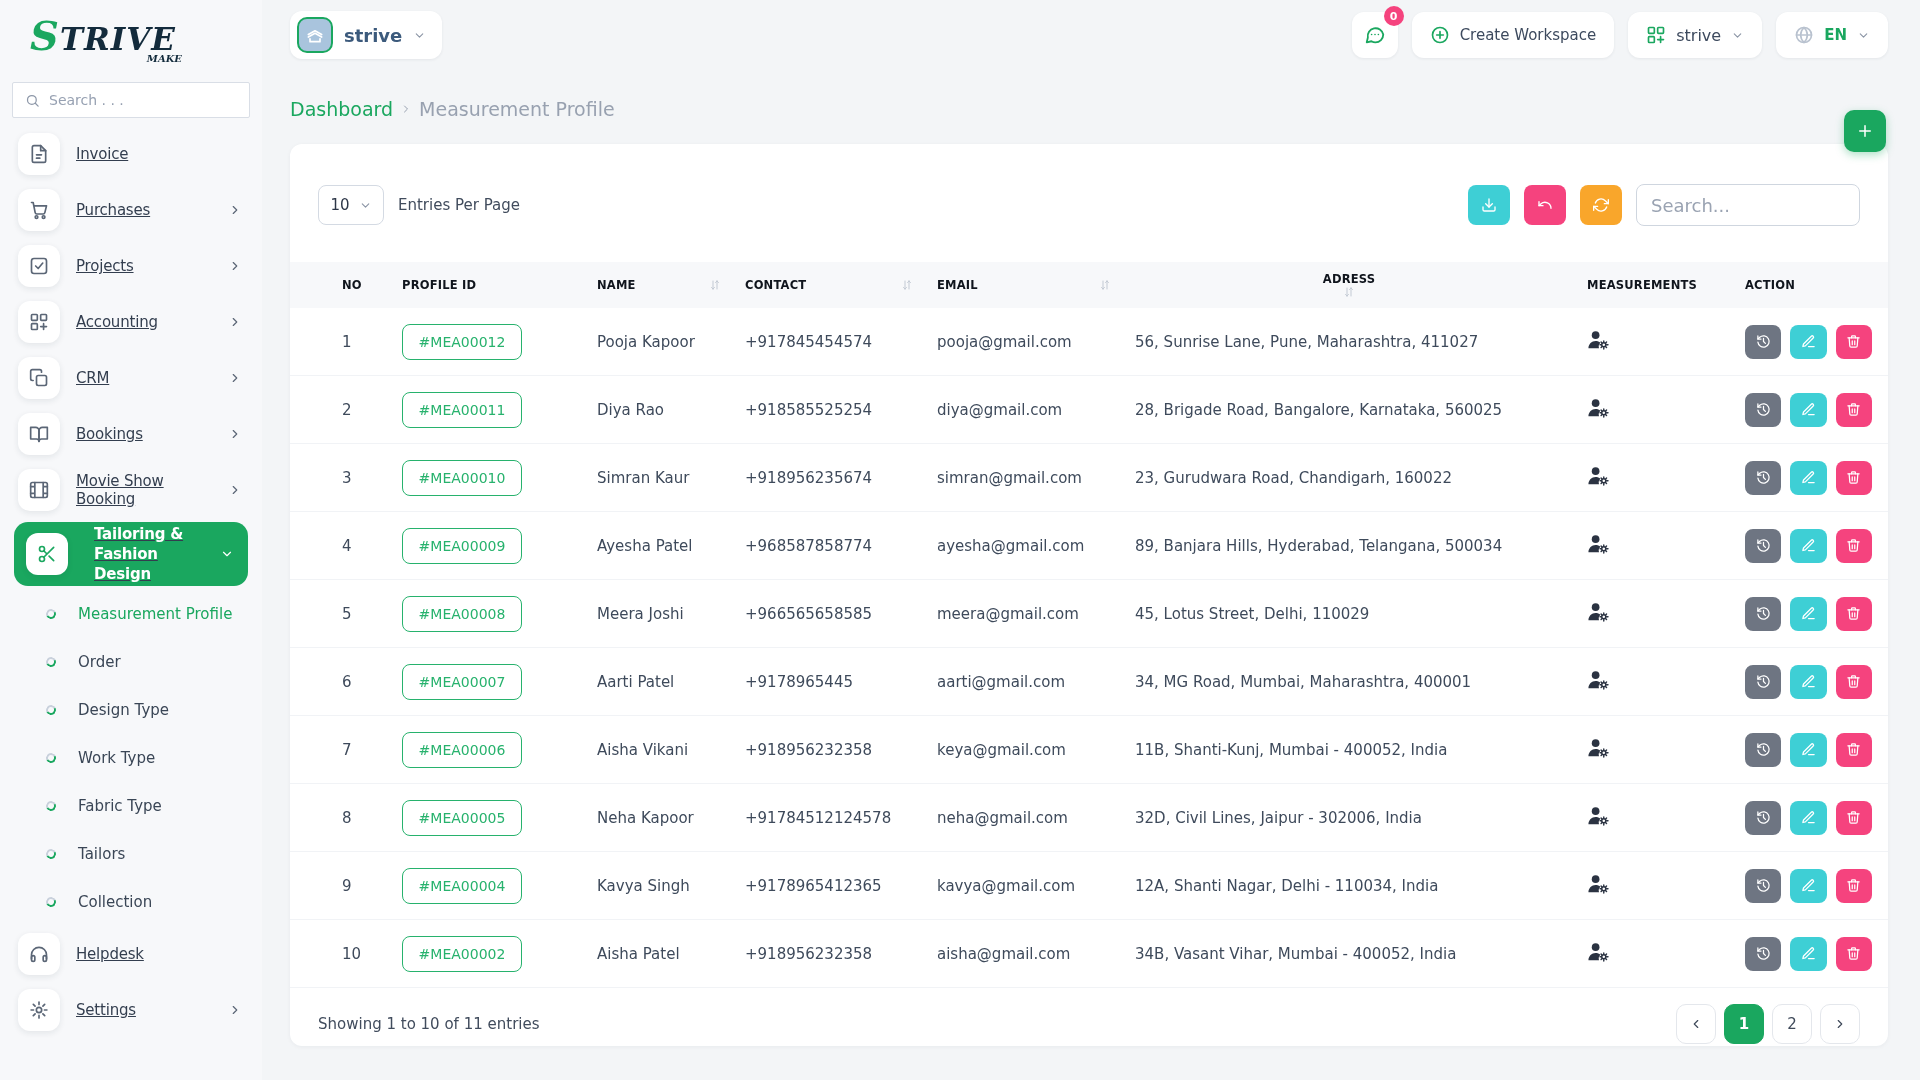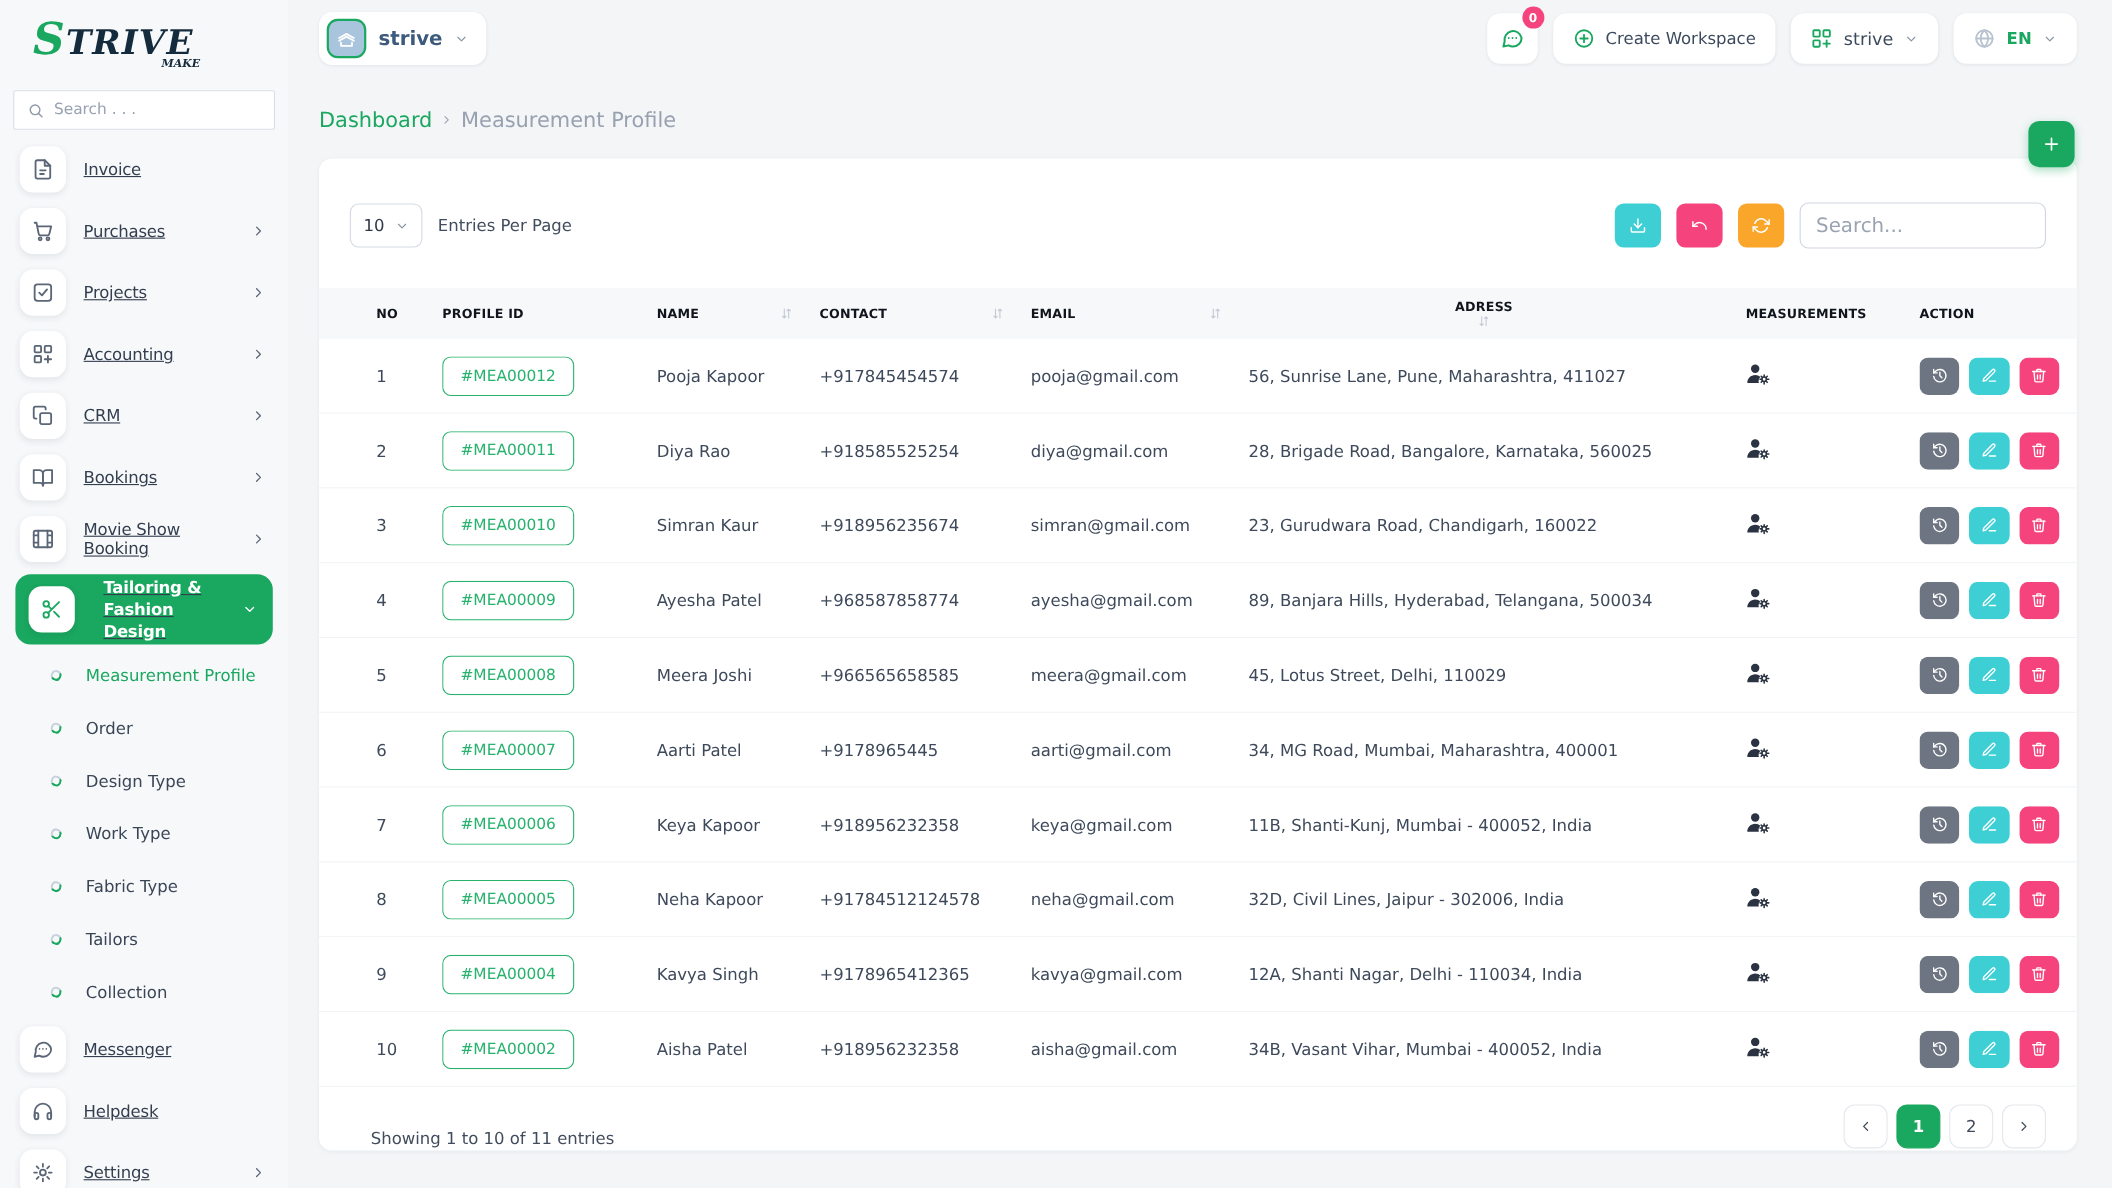--- a/index.html
+++ b/index.html
@@ -93,21 +93,21 @@
   .trow{height:68px;display:flex;align-items:center;padding-left:52px;border-bottom:1px solid #f1f3f6;}
   .td{font-size:15px;color:#3e4a5b;padding-right:16px;white-space:nowrap;overflow:hidden;}
   .pid-badge{display:inline-block;width:120px;text-align:center;padding:9px 0;border:1px solid var(--badge);color:var(--badge);border-radius:8px;font-size:14px;background:#fff;cursor:pointer;}
   .meas-ic{color:#2b3342;width:23px;height:23px;cursor:pointer;}
   .meas-ic svg{width:23px;height:23px;}
   .actions{display:flex;gap:9px;}
   .abtn{width:38px;height:34px;border-radius:8px;border:none;color:#fff;display:grid;place-items:center;cursor:pointer;}
   .abtn svg{width:15px;height:15px;}
   .a-gray{background:var(--graybtn);} .a-teal{background:var(--teal);} .a-pink{background:var(--pink);}
 
-  .tfoot{display:flex;align-items:flex-end;margin-top:16px;margin-left:19px;}
+  .tfoot{display:flex;align-items:center;margin-top:16px;}
   .showing{font-size:15px;color:#414c5d;}
   .pager{margin-left:auto;display:flex;gap:8px;}
   .pg-btn{min-width:40px;height:40px;border-radius:10px;border:1px solid #e4e7ec;background:#fff;color:#3f4a5a;font-size:15px;display:grid;place-items:center;cursor:pointer;font-family:inherit;}
   .pg-btn svg{width:14px;height:14px;}
   .pg-btn.active{background:var(--green);border-color:var(--green);color:#fff;font-weight:600;}
 </style>
 </head>
 <body style="--green: #1aa75f; --badge: #27b26d; --teal: #3ecfd5; --pink: #f5437e; --orange: #f9a62b; --graybtn: #6e7582;">
 
 <aside class="sidebar">
@@ -263,31 +263,20 @@
         <span class="bullet"></span>
         <span class="sub-label">Tailors</span>
       </div>
       <div class="sub-item">
         <span class="bullet"></span>
         <span class="sub-label">Collection</span>
       </div>
       <div class="side-item">
         <span class="tile">
           <svg viewBox="0 0 24 24" fill="none" stroke="currentColor" stroke-width="2" stroke-linecap="round" stroke-linejoin="round">
-            <path d="M21 11.5a8.5 8.5 0 0 1-8.5 8.5c-1.6 0-3.1-.4-4.4-1.2L3 20l1.2-5.1A8.5 8.5 0 1 1 21 11.5z"></path>
-            <circle cx="8.3" cy="11.5" r=".9" fill="currentColor" stroke="none"></circle>
-            <circle cx="12" cy="11.5" r=".9" fill="currentColor" stroke="none"></circle>
-            <circle cx="15.7" cy="11.5" r=".9" fill="currentColor" stroke="none"></circle>
-          </svg>
-        </span>
-        <span class="side-label">Messenger</span>
-      </div>
-      <div class="side-item">
-        <span class="tile">
-          <svg viewBox="0 0 24 24" fill="none" stroke="currentColor" stroke-width="2" stroke-linecap="round" stroke-linejoin="round">
             <path d="M3 18v-5a9 9 0 0 1 18 0v5"></path>
             <rect x="3" y="14" width="4" height="7" rx="2"></rect>
             <rect x="17" y="14" width="4" height="7" rx="2"></rect>
           </svg>
         </span>
         <span class="side-label">Helpdesk</span>
       </div>
       <div class="side-item">
         <span class="tile">
           <svg viewBox="0 0 24 24" fill="none" stroke="currentColor" stroke-width="2" stroke-linecap="round" stroke-linejoin="round">
@@ -787,21 +776,21 @@
                     <path d="M10 11v6M14 11v6"></path>
                   </svg>
                 </span>
               </button>
             </div>
           </div>
         </div>
         <div class="trow">
           <div class="td col-no">7</div>
           <div class="td col-pid"><span class="pid-badge">#MEA00006</span></div>
-          <div class="td col-name">Keya Kapoor</div>
+          <div class="td col-name">Aisha Vikani</div>
           <div class="td col-contact">+918956232358</div>
           <div class="td col-email">keya@gmail.com</div>
           <div class="td col-addr">11B, Shanti-Kunj, Mumbai - 400052, India</div>
           <div class="td col-meas"><span class="ic meas-ic">
               <svg viewBox="0 0 24 24" fill="none" stroke="currentColor" stroke-width="2" stroke-linecap="round" stroke-linejoin="round">
                 <g fill="currentColor" stroke="none">
                   <circle cx="9" cy="7.5" r="4"></circle>
                   <path d="M1.5 21c0-4.1 3.4-7.5 7.5-7.5 1.9 0 3.7.7 5 1.9a5.4 5.4 0 0 0-1.5 5.6z"></path>
                 </g>
                 <g stroke="currentColor" stroke-width="1.5" fill="none">

